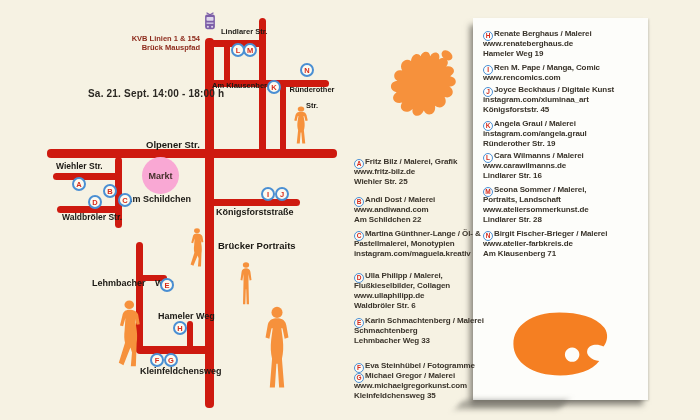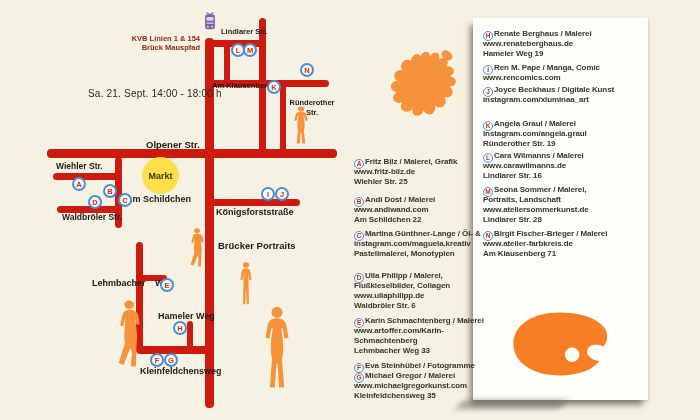--- a/index.html
+++ b/index.html
@@ -5,25 +5,25 @@
   html,body{margin:0;padding:0;}
   body{width:700px;height:420px;background:#f6f2e3;font-family:"Liberation Sans",sans-serif;overflow:hidden;}
   .stage{position:relative;width:700px;height:420px;}
   
   .road{position:absolute;background:#ce1a0f;border-radius:4px;}
   
   .slabel{position:absolute;font-size:8.5px;font-weight:bold;color:#1b1914;white-space:nowrap;letter-spacing:0;}
   .slabel.sm{font-size:7.5px;text-align:center;}
   .slabel.md{font-size:9px;}
   .slabel.lg{font-size:9.5px;}
-  .wrap2{white-space:normal;width:48px;line-height:10px;margin-top:16px;}
-  .dateline{position:absolute;font-size:10px;font-weight:normal;color:#2b2823;white-space:nowrap;letter-spacing:.2px;}
+  .wrap2{white-space:normal;width:48px;line-height:16px;}
+  .dateline{position:absolute;font-size:10px;font-weight:bold;color:#2b2823;white-space:nowrap;letter-spacing:.2px;}
   .kvb{position:absolute;left:100px;top:13px;width:100px;text-align:right;font-size:7.5px;font-weight:bold;color:#8d2b1c;line-height:8.5px;margin-top:22px;}
   
-  .markt{position:absolute;left:142px;top:157px;width:37px;height:37px;border-radius:50%;background:#fde047;display:flex;align-items:center;justify-content:center;}
+  .markt{position:absolute;left:142px;top:157px;width:37px;height:37px;border-radius:50%;background:#f9a8d4;display:flex;align-items:center;justify-content:center;}
   .markt span{font-size:9px;font-weight:bold;color:#44302b;}
   
   .mapmarker{position:absolute;width:10px;height:10px;border:2px solid #4a8fd3;border-radius:50%;background:#fdfaf0;color:#d62a1a;font-size:7.5px;font-weight:bold;display:flex;align-items:center;justify-content:center;z-index:6;}
   
   .entry{position:absolute;white-space:nowrap;z-index:5;}
   .eline{height:10px;line-height:10px;font-size:8px;font-weight:bold;color:#3a342b;letter-spacing:-0.1px;}
   .lcircle{display:inline-flex;width:8px;height:8px;border:1.5px solid #4a8fd3;border-radius:50%;color:#d62a1a;font-size:6.5px;font-weight:bold;align-items:center;justify-content:center;background:rgba(255,255,255,.65);margin-right:1px;vertical-align:-1.5px;}
   
   .paper{position:absolute;left:473px;top:18px;width:175px;height:382px;background:#fdfdfa;box-shadow:-4px 6px 6px -1px rgba(88,86,78,.7),1px 1px 2px rgba(0,0,0,.15);z-index:2;}
   .paper::after{content:"";position:absolute;left:-14px;bottom:-9px;width:60%;height:9px;background:rgba(96,94,86,.5);filter:blur(3px);transform:skewX(-35deg);}
@@ -110,32 +110,31 @@
         <div class="eline">www.fritz-bilz.de</div>
         <div class="eline">Wiehler Str. 25</div>
       </div>
       <div class="entry" style="left: 354px; top: 195px;">
         <div class="eline"><span class="lcircle">B</span>Andi Dost / Malerei</div>
         <div class="eline">www.andiwand.com</div>
         <div class="eline">Am Schildchen 22</div>
       </div>
       <div class="entry" style="left: 354px; top: 229px;">
         <div class="eline"><span class="lcircle">C</span>Martina Günthner-Lange / Öl- &amp;</div>
+        <div class="eline">Pastellmalerei, Monotypien</div>
         <div class="eline">instagram.com/maguela.kreativ</div>
-        <div class="eline">Pastellmalerei, Monotypien</div>
       </div>
       <div class="entry" style="left: 354px; top: 271px;">
         <div class="eline"><span class="lcircle">D</span>Ulla Philipp / Malerei,</div>
         <div class="eline">Flußkieselbilder, Collagen</div>
         <div class="eline">www.ullaphilipp.de</div>
         <div class="eline">Waldbröler Str. 6</div>
       </div>
       <div class="entry" style="left: 354px; top: 316px;">
         <div class="eline"><span class="lcircle">E</span>Karin Schmachtenberg / Malerei</div>
-        <div class="eline">www.artoffer.com/Karin-</div>
         <div class="eline">Schmachtenberg</div>
         <div class="eline">Lehmbacher Weg 33</div>
       </div>
       <div class="entry" style="left: 354px; top: 361px;">
         <div class="eline"><span class="lcircle">F</span>Eva Steinhübel / Fotogramme</div>
       </div>
       <div class="entry" style="left: 354px; top: 371px;">
         <div class="eline"><span class="lcircle">G</span>Michael Gregor / Malerei</div>
         <div class="eline">www.michaelgregorkunst.com</div>
         <div class="eline">Kleinfeldchensweg 35</div>
@@ -147,20 +146,21 @@
         <div class="eline">www.renateberghaus.de</div>
         <div class="eline">Hameler Weg 19</div>
       </div>
       <div class="entry" style="left: 483px; top: 63px;">
         <div class="eline"><span class="lcircle">I</span>Ren M. Pape / Manga, Comic</div>
         <div class="eline">www.rencomics.com</div>
       </div>
       <div class="entry" style="left: 483px; top: 85px;">
         <div class="eline"><span class="lcircle">J</span>Joyce Beckhaus / Digitale Kunst</div>
         <div class="eline">instagram.com/xluminaa_art</div>
+        <div class="eline">Königsforststr. 45</div>
       </div>
       <div class="entry" style="left: 483px; top: 119px;">
         <div class="eline"><span class="lcircle">K</span>Angela Graul / Malerei</div>
         <div class="eline">instagram.com/angela.graul</div>
         <div class="eline">Ründerother Str. 19</div>
       </div>
       <div class="entry" style="left: 483px; top: 151px;">
         <div class="eline"><span class="lcircle">L</span>Cara Wilmanns / Malerei</div>
         <div class="eline">www.carawilmanns.de</div>
         <div class="eline">Lindlarer Str. 16</div>

